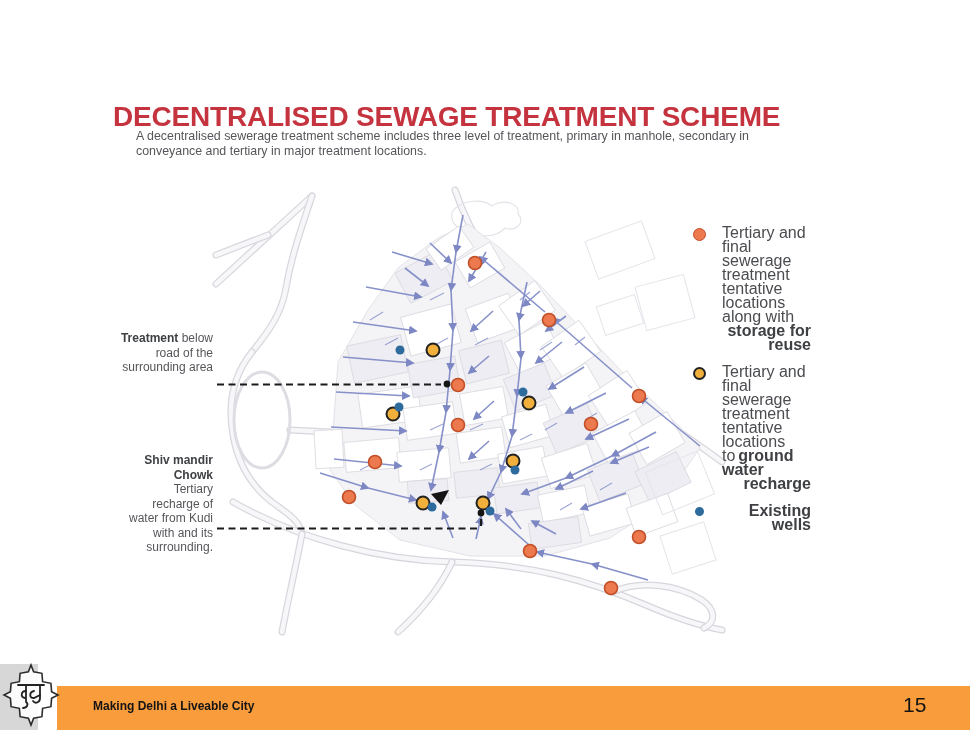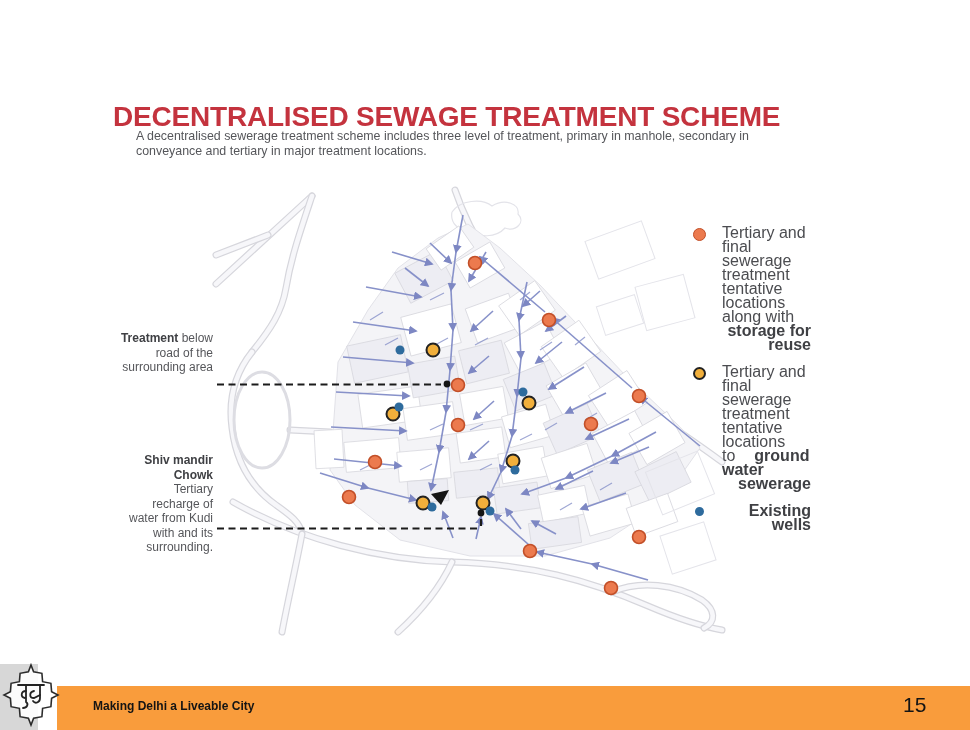--- a/index.html
+++ b/index.html
@@ -18,21 +18,21 @@
   .ann-line{display:block;}
   
   .legend{position:absolute;left:693px;top:226px;width:118px;font-size:16px;
           line-height:14px;color:#4b4c50;}
   .legend-item{position:relative;padding-left:29px;margin-bottom:13px;}
   .legend-dot{position:absolute;left:0;top:2px;width:13px;height:13px;border-radius:50%;box-sizing:border-box;}
   .legend-dot.reuse{background:#ec7a4e;border:1.5px solid #c24f28;}
   .legend-dot.gw{background:#f1af3b;border:2px solid #222;}
   .legend-dot.well{width:9px;height:9px;left:2px;top:3px;background:#2e6b9d;}
   .leg-line{display:block;}
-  .leg-to{margin-right:19px;}
+  .leg-to{margin-right:3px;}
   
   #map{position:absolute;left:200px;top:180px;width:530px;height:460px;}
   
   .gray-block{position:absolute;left:0;top:664px;width:38px;height:66px;background:#d7d7d7;}
   .orange-bar{position:absolute;left:57px;top:686px;width:913px;height:44px;}
   .footer-text{position:absolute;left:36px;top:13px;font-size:12px;font-weight:bold;color:#141414;}
   .page-num{position:absolute;left:846px;top:7px;font-size:21px;color:#141414;}
   #logo{position:absolute;left:1px;top:661px;width:60px;height:68px;}
 </style>
 </head>
@@ -257,21 +257,21 @@
   </div>
   <div class="legend-item">
     <span class="legend-dot gw"></span>
     <div>
         <div class="leg-line">Tertiary and</div>
         <div class="leg-line">final sewerage</div>
         <div class="leg-line">treatment</div>
         <div class="leg-line">tentative locations</div>
       </div>
     <div class="leg-line"><span class="leg-to">to</span><span class="b">ground water</span></div>
-    <div class="leg-line b">sewerage</div>
+    <div class="leg-line b">recharge</div>
   </div>
   <div class="legend-item">
     <span class="legend-dot well"></span>
     <div class="leg-line b">Existing wells</div>
   </div>
 </div>
 
 <div class="gray-block"></div>
 <div class="orange-bar" id="orange-bar" style="background: rgb(249, 156, 60);">
   <span class="footer-text">Making Delhi a Liveable City</span>

